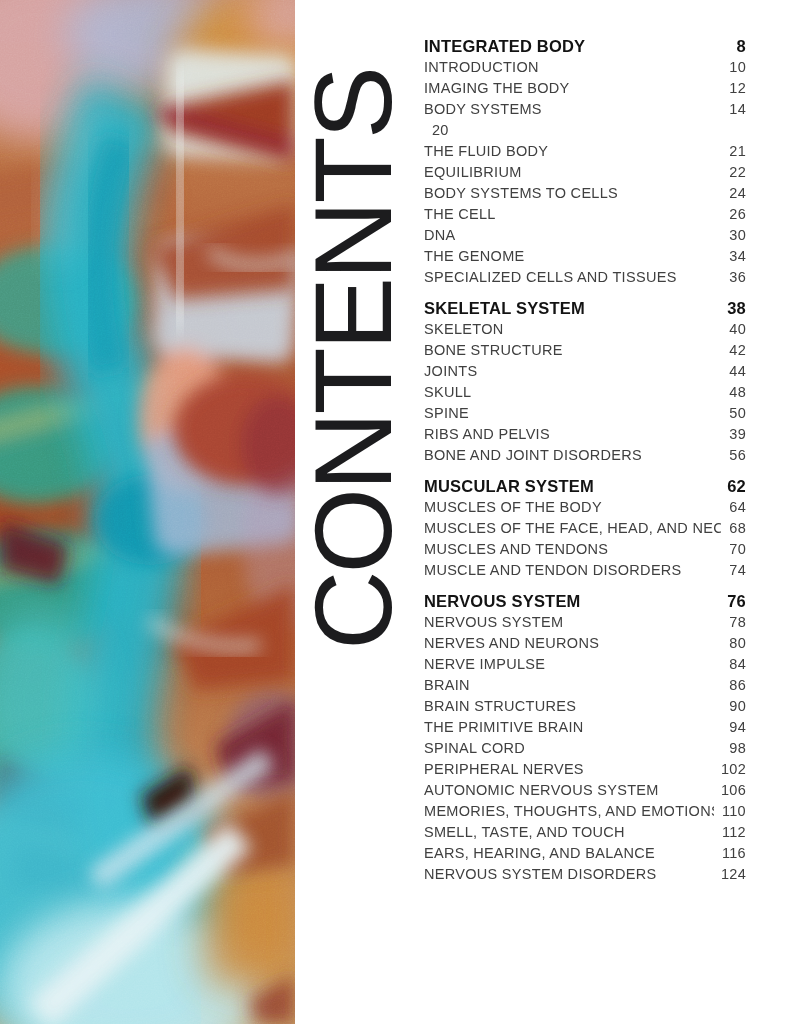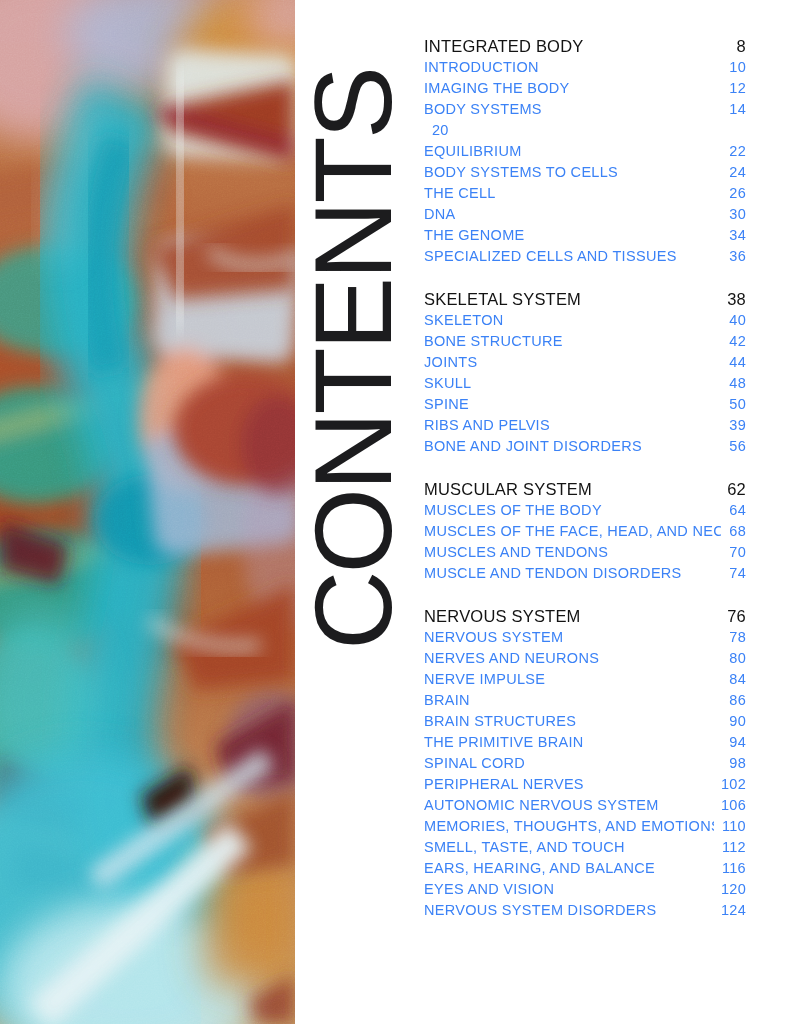--- a/index.html
+++ b/index.html
@@ -44,42 +44,42 @@
     white-space: nowrap;
   }
 
   
   .toc {
     position: absolute;
     left: 424px;
     top: 36px;
     width: 322px;
   }
-  .toc-section { margin-top: 22px; }
+  .toc-section { margin-top: 10px; }
   .toc-section:first-child { margin-top: 0; }
   .toc-row {
     display: flex;
     justify-content: space-between;
     align-items: baseline;
     height: 21px;
     line-height: 21px;
     white-space: nowrap;
   }
   .toc-row .t { overflow: hidden; }
   .toc-row .p { margin-left: 8px; text-align: right; }
   .toc-row.header {
-    font-weight: 400;
+    font-weight: 700;
     font-size: 16.5px;
     color: #131313;
     letter-spacing: 0.2px;
   }
   .toc-row.entry {
     font-weight: 400;
     font-size: 14.5px;
-    color: #3b82f6;
+    color: #404040;
     letter-spacing: 0.3px;
     align-items: flex-end;
   }
 </style>
 </head>
 <body>
 
 <div class="page">
 
   <div class="photo">
@@ -196,20 +196,24 @@
           <span class="p">12</span>
         </div>
         <div class="toc-row entry">
           <span class="t">BODY SYSTEMS</span>
           <span class="p">14</span>
         </div>
         <div class="toc-row entry">
           <span class="p">20</span>
         </div>
         <div class="toc-row entry">
+          <span class="t">THE FLUID BODY</span>
+          <span class="p">21</span>
+        </div>
+        <div class="toc-row entry">
           <span class="t">EQUILIBRIUM</span>
           <span class="p">22</span>
         </div>
         <div class="toc-row entry">
           <span class="t">BODY SYSTEMS TO CELLS</span>
           <span class="p">24</span>
         </div>
         <div class="toc-row entry">
           <span class="t">THE CELL</span>
           <span class="p">26</span>
@@ -330,23 +334,19 @@
         </div>
         <div class="toc-row entry">
           <span class="t">SMELL, TASTE, AND TOUCH</span>
           <span class="p">112</span>
         </div>
         <div class="toc-row entry">
           <span class="t">EARS, HEARING, AND BALANCE</span>
           <span class="p">116</span>
         </div>
         <div class="toc-row entry">
-          <span class="t">EYES AND VISION</span>
-          <span class="p">120</span>
-        </div>
-        <div class="toc-row entry">
           <span class="t">NERVOUS SYSTEM DISORDERS</span>
           <span class="p">124</span>
         </div>
       </div>
     </div>
 
 </div>
 
 </body></html>

